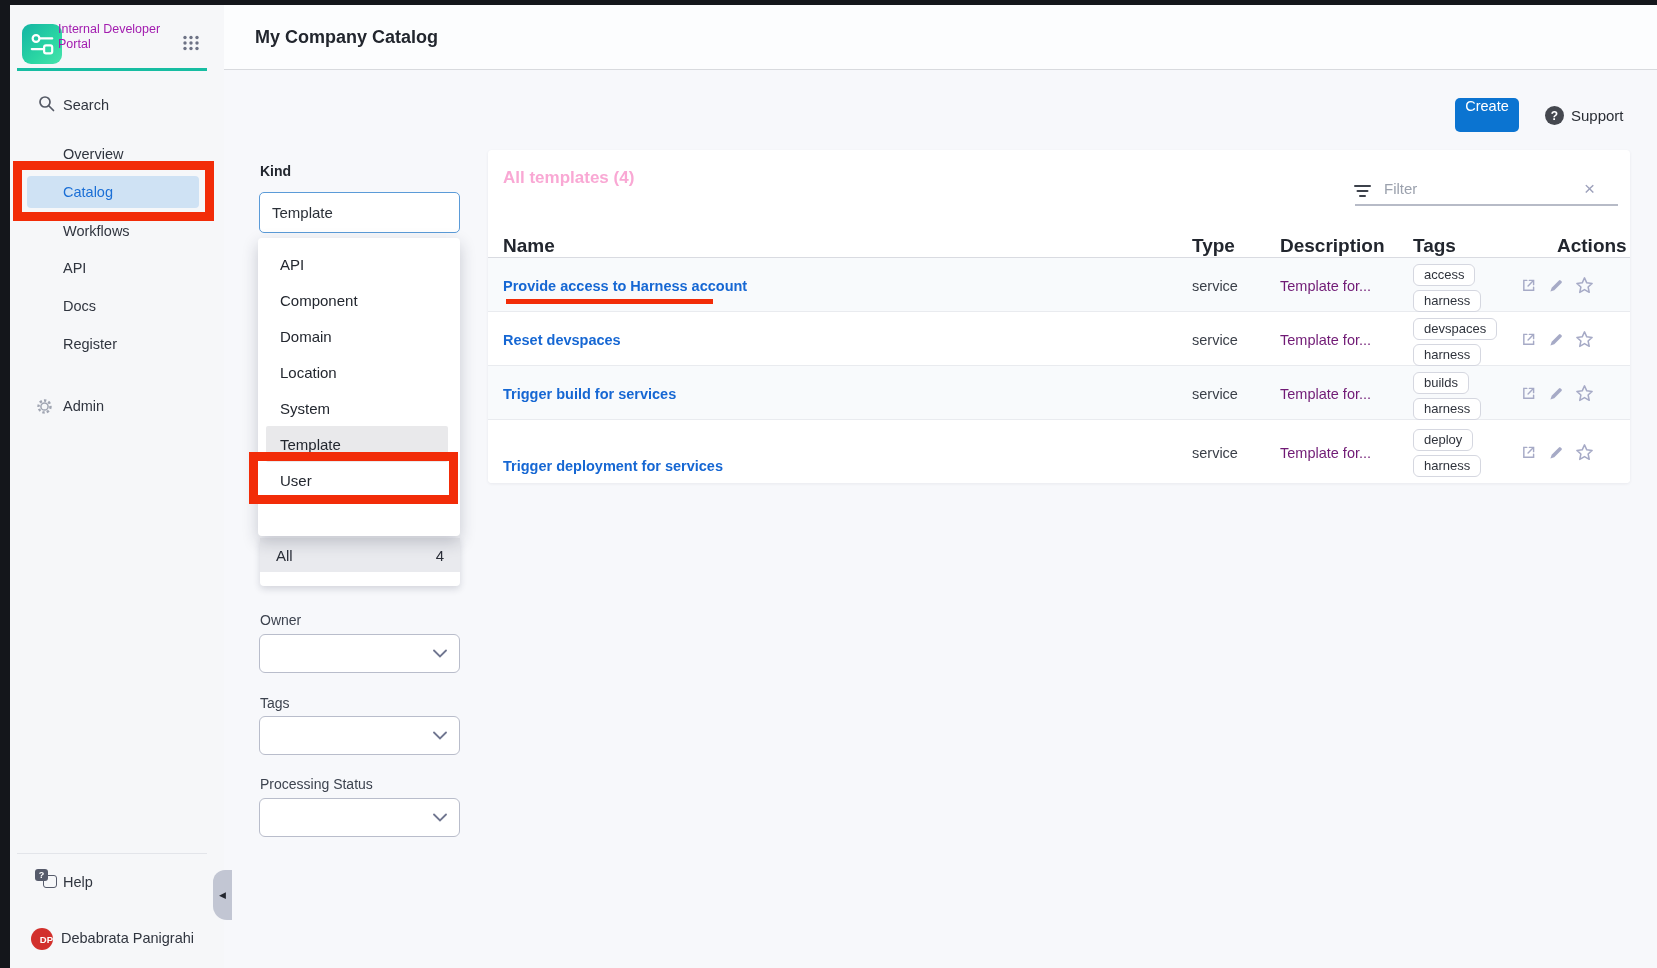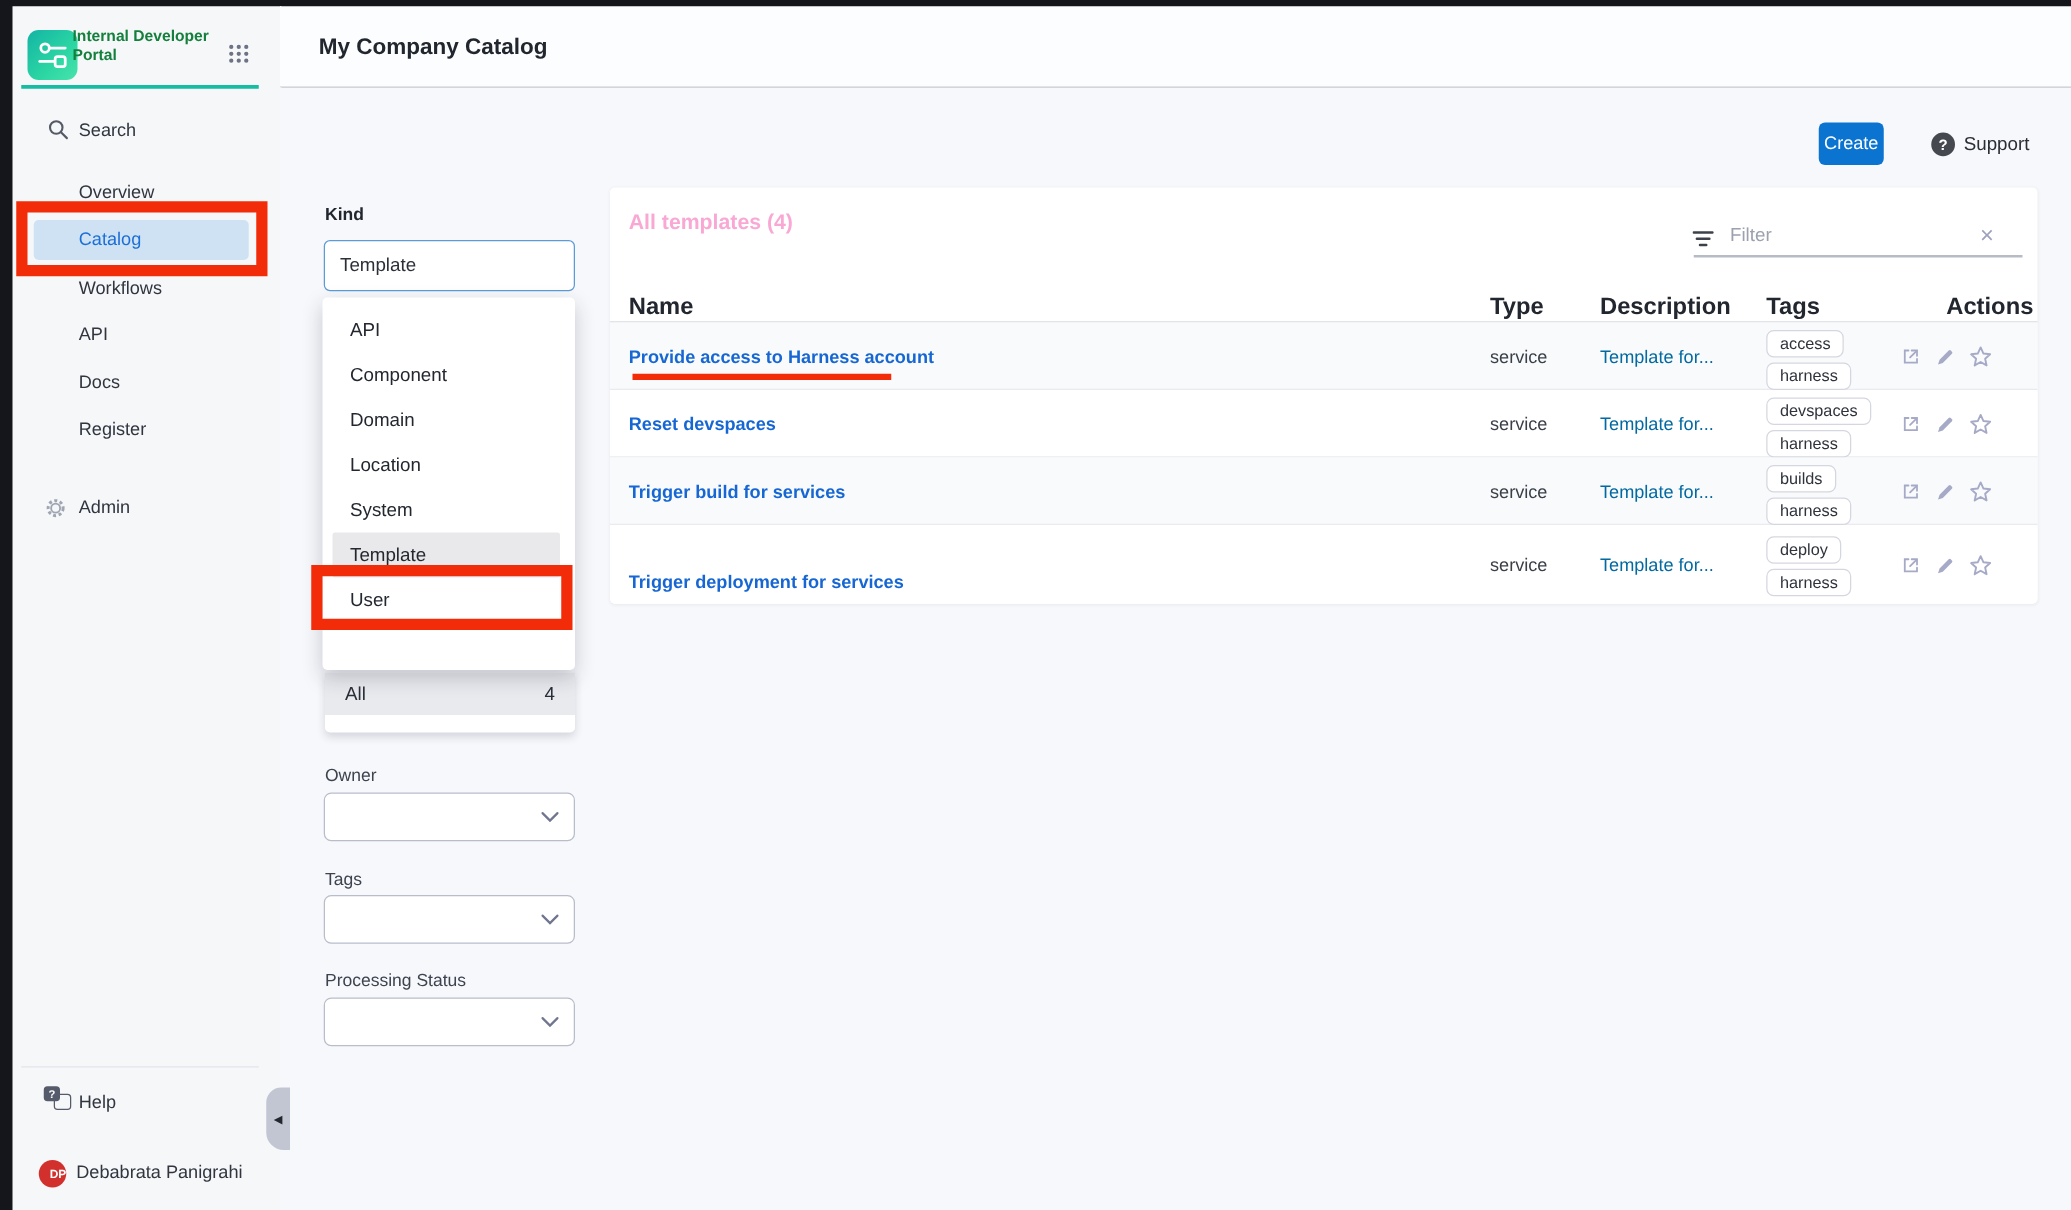--- a/index.html
+++ b/index.html
@@ -1,33 +1,33 @@
 <!DOCTYPE html>
 <html><head>
 <meta charset="utf-8">
 <style>
   html,body{margin:0;padding:0;background:#14161b;font-family:"Liberation Sans","DejaVu Sans",sans-serif;}
   .screen{position:relative;width:1657px;height:968px;background:#14161b;overflow:hidden;}
   .abs{position:absolute;}
   
   .sidebar{left:10px;top:5px;width:214px;height:963px;background:#f6f7f9;border-right:1px solid #e2e4e9;}
   .logo-sq{left:12px;top:19px;width:40px;height:40px;border-radius:9px;background:linear-gradient(135deg,#14b4a4 0%,#2bd6a3 60%,#49e3ac 100%);display:flex;align-items:center;justify-content:center;}
-  .logo-txt{left:48px;top:17px;width:118px;font-size:12.5px;font-weight:bold;color:#15803d;line-height:15px;}
+  .logo-txt{left:48px;top:17px;width:118px;font-size:12.5px;font-weight:normal;color:#a21caf;line-height:15px;}
   .teal-line{left:7px;top:63px;width:190px;height:3px;background:#17bda2;}
   .side-label{font-size:14.5px;color:#30353f;line-height:18px;}
   .catalog-pill{left:17px;top:171px;width:172px;height:32px;background:#cfe2f4;border-radius:4px;display:flex;align-items:center;padding-left:36px;box-sizing:border-box;}
   .catalog-pill span{color:#1b6fd6;font-size:14.5px;}
   .side-divider{left:7px;top:848px;width:190px;height:1px;background:#e3e5ea;}
   .avatar{left:21px;top:923px;width:22px;height:22px;border-radius:50%;background:#d2302c;color:#fff;font-size:9.5px;font-weight:bold;display:flex;align-items:center;justify-content:flex-end;}
   .handle{left:213px;top:870px;width:19px;height:50px;background:#c2c6d3;border-radius:12px 0 0 14px;display:flex;align-items:center;justify-content:center;color:#23262e;font-size:9px;z-index:15;}
   
   .head-band{left:224px;top:5px;width:1433px;height:65px;background:#fcfdfe;border-bottom:1px solid #d8dade;box-sizing:border-box;}
   .page-title{left:255px;top:27px;font-size:18px;font-weight:bold;color:#22262e;}
   .content{left:224px;top:70px;width:1433px;height:898px;background:#f7f8fb;}
-  .create-btn{left:1455px;top:98px;width:52px;height:34px;background:#0b74d1;border-radius:5px;color:#fff;font-size:14.5px;display:flex;align-items:center;justify-content:center;cursor:pointer;}
+  .create-btn{left:1455px;top:98px;width:64px;height:34px;background:#0b74d1;border-radius:5px;color:#fff;font-size:14.5px;display:flex;justify-content:center;cursor:pointer;}
   .support-q{left:1545px;top:106px;width:19px;height:19px;border-radius:50%;background:#45484f;color:#fff;font-size:12px;font-weight:bold;display:flex;align-items:center;justify-content:center;}
   .support-lbl{left:1571px;top:107px;font-size:15px;color:#2a2e35;}
   
   .f-label{font-size:14px;color:#3d434f;}
   .kind-label{left:260px;top:163px;font-weight:bold;color:#22262e;}
   .kind-select{left:259px;top:192px;width:201px;height:41px;background:#fff;border:1.5px solid #5b9bd8;border-radius:5px;box-sizing:border-box;display:flex;align-items:center;padding-left:12px;font-size:15px;color:#2b3038;}
   .dd-card{left:258px;top:238px;width:202px;height:298px;background:#fff;border-radius:4px;box-shadow:0 6px 16px rgba(30,35,60,.22);padding-top:8px;box-sizing:border-box;z-index:20;}
   .dd-item{height:36px;display:flex;align-items:center;padding-left:22px;font-size:15px;color:#23272f;cursor:pointer;}
   .dd-item.sel{background:#e9e9eb;margin:0 12px 0 8px;padding-left:14px;border-radius:2px;}
   .all-card{left:260px;top:538px;width:200px;height:48px;background:#fff;border-radius:0 0 4px 4px;box-shadow:0 3px 7px rgba(30,35,60,.16);z-index:5;}
@@ -37,21 +37,21 @@
   .table-card{left:488px;top:150px;width:1142px;height:333px;background:#fff;border-radius:4px;box-shadow:0 1px 3px rgba(60,70,90,.08);}
   .tbl-title{left:503px;top:168px;font-size:17px;font-weight:bold;color:#f9a8d4;}
   .filter-underline{left:1355px;top:204px;width:263px;height:2px;background:#b7bbc7;}
   .filter-ph{left:1384px;top:180px;font-size:15px;color:#9ba1ad;}
   .col-head{font-size:19px;font-weight:bold;color:#22262e;top:235px;}
   .hdr-div{left:488px;top:257px;width:1142px;height:1px;background:#d9dbe1;}
   .row{left:488px;width:1142px;box-sizing:border-box;border-bottom:1px solid #e9ebef;}
   .row.alt{background:#f8fafc;}
   .row-name{position:absolute;left:15px;font-size:14.5px;font-weight:bold;color:#1667d3;cursor:pointer;}
   .row-type{position:absolute;left:704px;font-size:14.5px;color:#3a3f48;}
-  .row-desc{position:absolute;left:792px;font-size:14.5px;color:#0369a1;}
+  .row-desc{position:absolute;left:792px;font-size:14.5px;color:#701a75;}
   .tagcol{position:absolute;left:925px;display:flex;flex-direction:column;gap:4px;align-items:flex-start;}
   .tag{background:#fff;border:1px solid #d5d7e0;border-radius:6px;font-size:13px;color:#2f333c;padding:2px 10px;line-height:16px;}
   .actions{position:absolute;left:1032px;display:flex;gap:11px;align-items:center;color:#a6aac6;}
   .actions svg{cursor:pointer;}
   
   .anno{border:9px solid #f22c08;box-sizing:border-box;z-index:60;pointer-events:none;}
   .anno-line{background:#f22c08;z-index:60;pointer-events:none;}
 </style>
 </head>
 <body>

